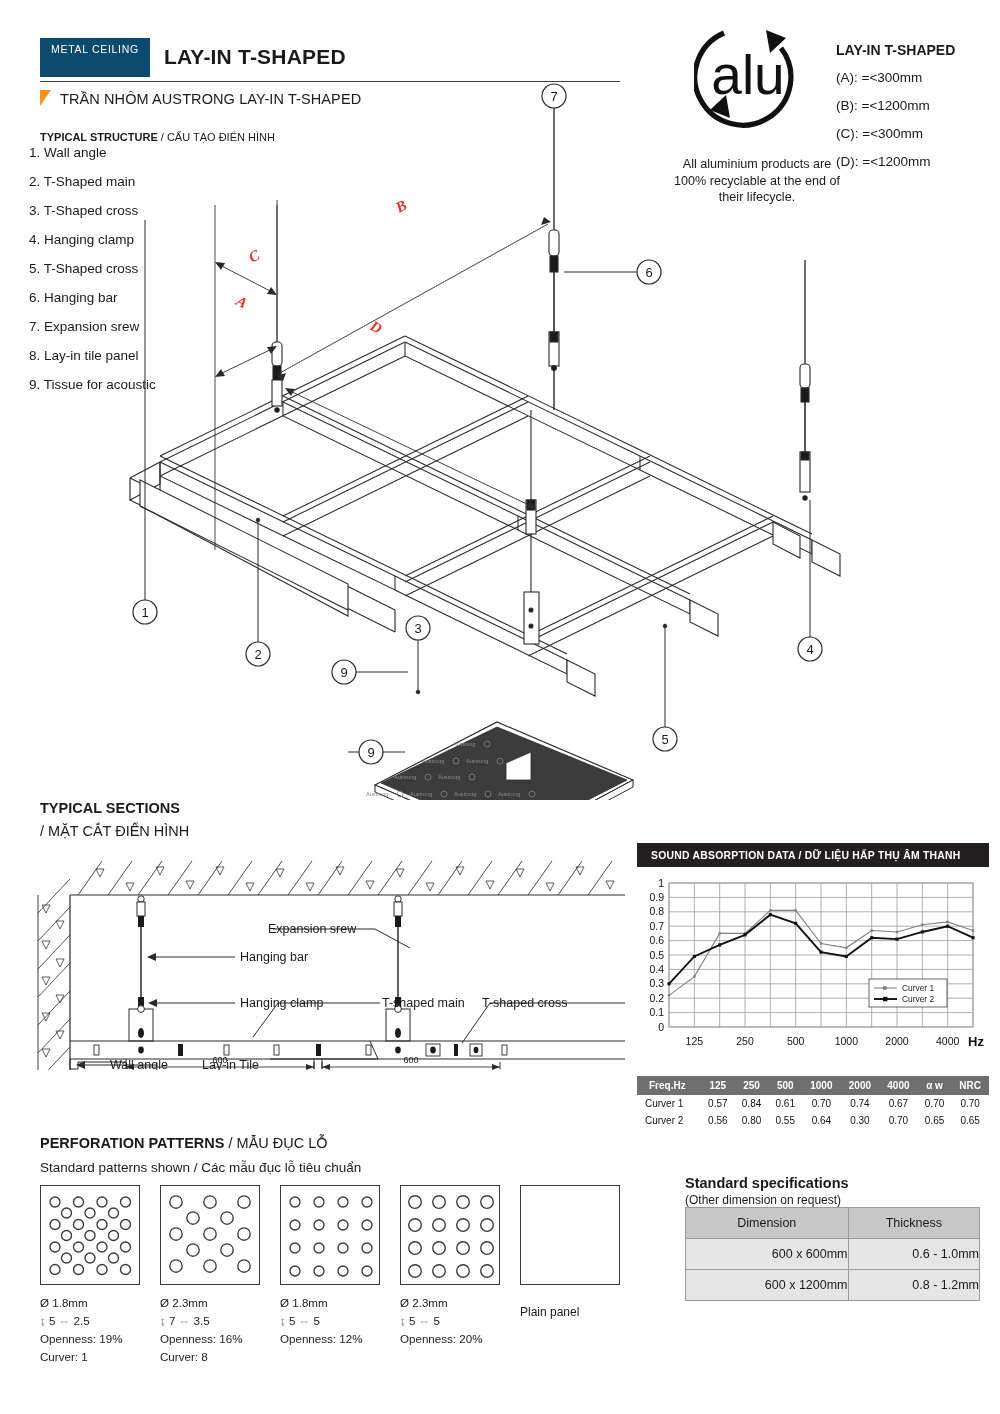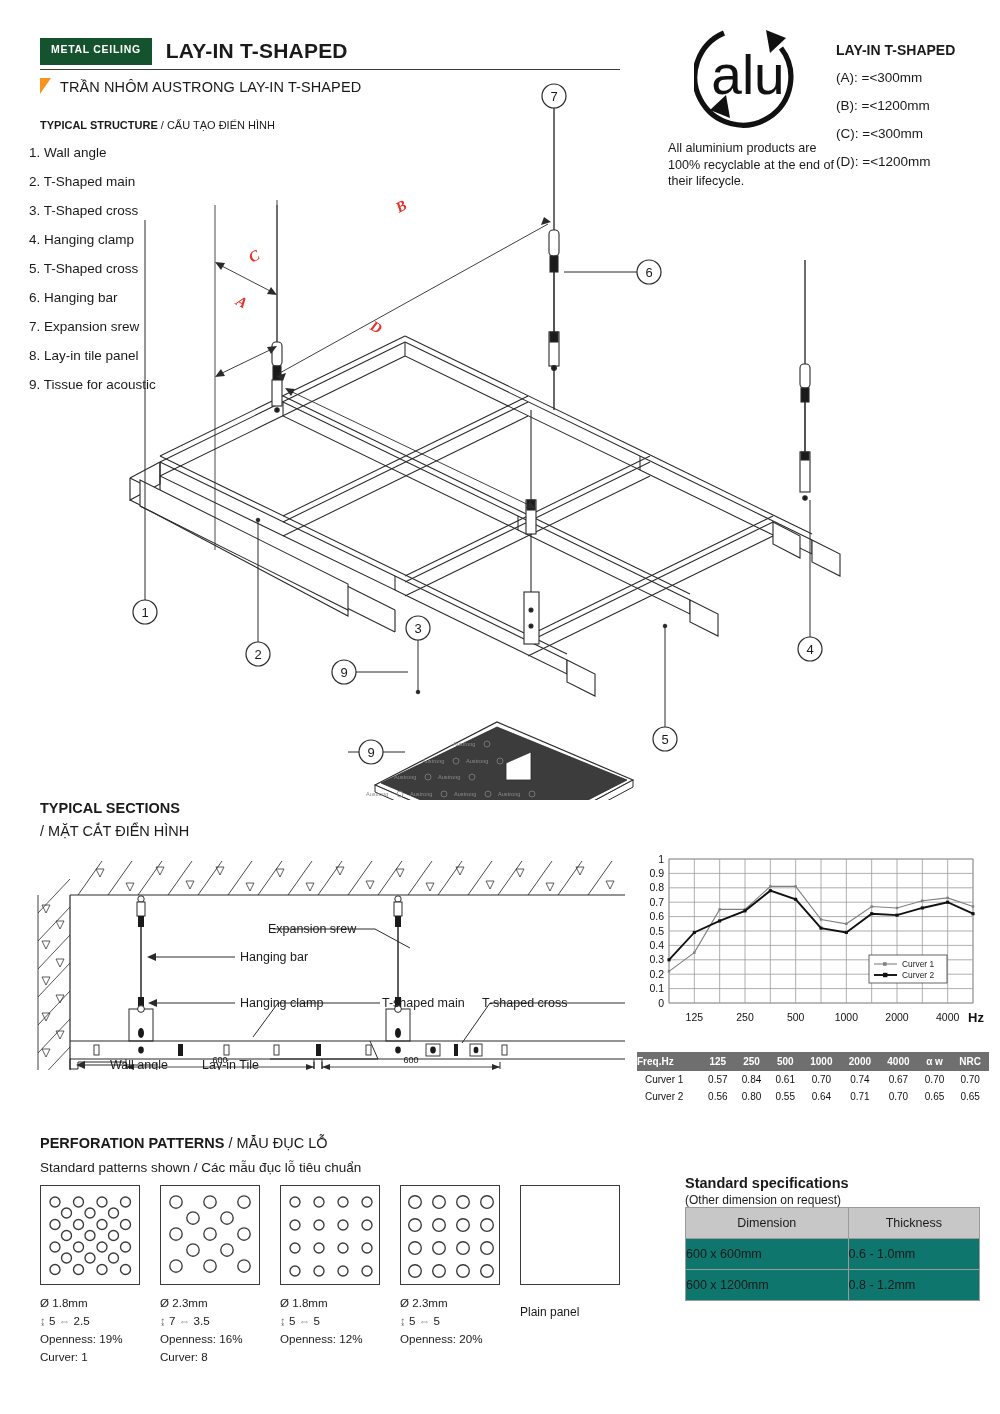--- a/index.html
+++ b/index.html
@@ -11,23 +11,23 @@
     color:#1a1a1a;
     position:relative;
     overflow:hidden;
   }
   .abs { position:absolute; }
 
   
   #header { left:40px; top:38px; width:620px; }
   .badge-row { display:flex; align-items:center; gap:14px; }
   .badge {
-    background:#14532d; color:#ffffff;
-    font-size:10.5px; font-weight:bold; letter-spacing:.7px;
-    padding:6px 11px 10px 11px; line-height:1;
+    background:#0c4a6e; color:#ffffff;
+    font-size:10.5px; font-weight:normal; letter-spacing:.7px;
+    padding:6px 11px 22px 11px; line-height:1;
   }
   .h-title {
     font-size:21px; font-weight:bold; letter-spacing:.2px; color:#1a1a1a;
   }
   .title-rule {
     border-bottom:1.6px solid #3b3b3b; width:580px; margin-top:4px;
   }
   .sub-row { display:flex; align-items:center; gap:9px; margin-top:9px; }
   .tri {
     width:0;height:0;
@@ -42,21 +42,21 @@
   
   #legend { left:29px; top:145px; }
   #legend li {
     list-style:none; font-size:13.5px; margin:0 0 14px 0; white-space:nowrap;
   }
   #legend ol { margin:0; padding:0; }
 
   
   #alu { left:668px; top:20px; width:160px; text-align:center; }
   .alu-note {
-    font-size:12.6px; line-height:1.33; text-align:left; margin-top:8px;
+    font-size:12.6px; line-height:1.33; text-align:center; margin-top:24px;
     color:#1a1a1a; width:178px;
   }
 
   
   #dims { left:836px; top:42px; }
   #dims .dh { font-size:14px; font-weight:bold; margin-bottom:12px; }
   #dims .dl { font-size:13.5px; margin-bottom:13px; white-space:nowrap; }
 
   
   #iso { left:0px; top:80px; width:1000px; height:720px; }
@@ -79,21 +79,21 @@
   #chart-svg { margin-top:8px; display:block; }
   .ax { font:10.5px "Liberation Sans", sans-serif; fill:#111; }
   .axb { font:bold 13px "Liberation Sans", sans-serif; fill:#111; }
   .lgt { font:8.4px "Liberation Sans", sans-serif; fill:#222; }
 
   table.sadt { border-collapse:collapse; width:352px; margin-top:5px; }
   table.sadt th {
     background:#6f6f6f; color:#fff; font-size:10px; font-weight:bold;
     padding:4px 0; text-align:center; border:0;
   }
-  table.sadt th.first { text-align:left; padding-left:0; width:64px; }
+  table.sadt th.first { text-align:left; padding-left:12px; width:64px; }
   table.sadt td {
     font-size:10px; padding:3px 0; text-align:center; color:#111;
   }
   table.sadt td.first { text-align:left; padding-left:8px; }
 
   
   #perf-head { left:40px; top:1135px; }
   #perf-head .p1 { font-size:14.5px; font-weight:bold; }
   #perf-head .p1 .norm { font-weight:normal; }
   #perf-head .p2 { font-size:13.5px; margin-top:9px; }
@@ -112,22 +112,22 @@
   #std .s2 { font-size:12px; margin-top:2px; }
   table.stdt {
     border-collapse:collapse; width:295px; 
     border:1px solid #9b9b9b;
   }
   table.stdt th {
     background:#c7c7c7; color:#1a1a1a; font-size:12.5px; font-weight:normal;
     padding:8px 0; text-align:center; border:1px solid #9b9b9b;
   }
   table.stdt td {
-    font-size:12.5px; padding:8px 0; text-align:left;
-    border:1px solid #9b9b9b; background:#0f766e;
+    font-size:12.5px; padding:8px 0; text-align:right;
+    border:1px solid #9b9b9b; background:#e5e5e5;
   }
 </style>
 </head>
 <body>
 
 <div class="abs" id="header">
   <div class="badge-row">
     <div class="badge">METAL CEILING</div>
     <div class="h-title">LAY-IN T-SHAPED</div>
   </div>
@@ -566,20 +566,21 @@
     <text x="172" y="214">Lay-in Tile</text>
   </g>
   <g font-family="'Liberation Sans', sans-serif" font-size="9" fill="#1a1a1a" text-anchor="middle">
     <text x="190" y="208">600</text>
     <text x="381" y="208">600</text>
   </g>
 </svg>
 </div>
 
 <div class="abs" id="sad">
+  <div class="sad-bar">SOUND ABSORPTION DATA / DỮ LIỆU HẤP THỤ ÂM THANH</div>
   <svg id="chart-svg" width="352" height="196" viewBox="0 0 352 196">
       <rect x="32" y="8" width="304" height="144" fill="#ffffff" stroke="#9a9a9a" stroke-width="0.9"></rect>
       <line x1="32" y1="152" x2="336" y2="152" stroke="#9a9a9a" stroke-width="0.8"></line>
       <text x="27" y="155.5" text-anchor="end" class="ax">0</text>
       <line x1="32" y1="137.6" x2="336" y2="137.6" stroke="#9a9a9a" stroke-width="0.8"></line>
       <text x="27" y="141.1" text-anchor="end" class="ax">0.1</text>
       <line x1="32" y1="123.2" x2="336" y2="123.2" stroke="#9a9a9a" stroke-width="0.8"></line>
       <text x="27" y="126.7" text-anchor="end" class="ax">0.2</text>
       <line x1="32" y1="108.80000000000001" x2="336" y2="108.80000000000001" stroke="#9a9a9a" stroke-width="0.8"></line>
       <text x="27" y="112.30000000000001" text-anchor="end" class="ax">0.3</text>
@@ -678,21 +679,21 @@
           <td>0.67</td>
           <td>0.70</td>
           <td>0.70</td>
         </tr>
         <tr>
           <td class="first">Curver 2</td>
           <td>0.56</td>
           <td>0.80</td>
           <td>0.55</td>
           <td>0.64</td>
-          <td>0.71</td>
+          <td>0.30</td>
           <td>0.70</td>
           <td>0.65</td>
           <td>0.65</td>
         </tr>
       </tbody>
   </table>
 </div>
 
 <div class="abs" id="perf-head">
   <div class="p1">

